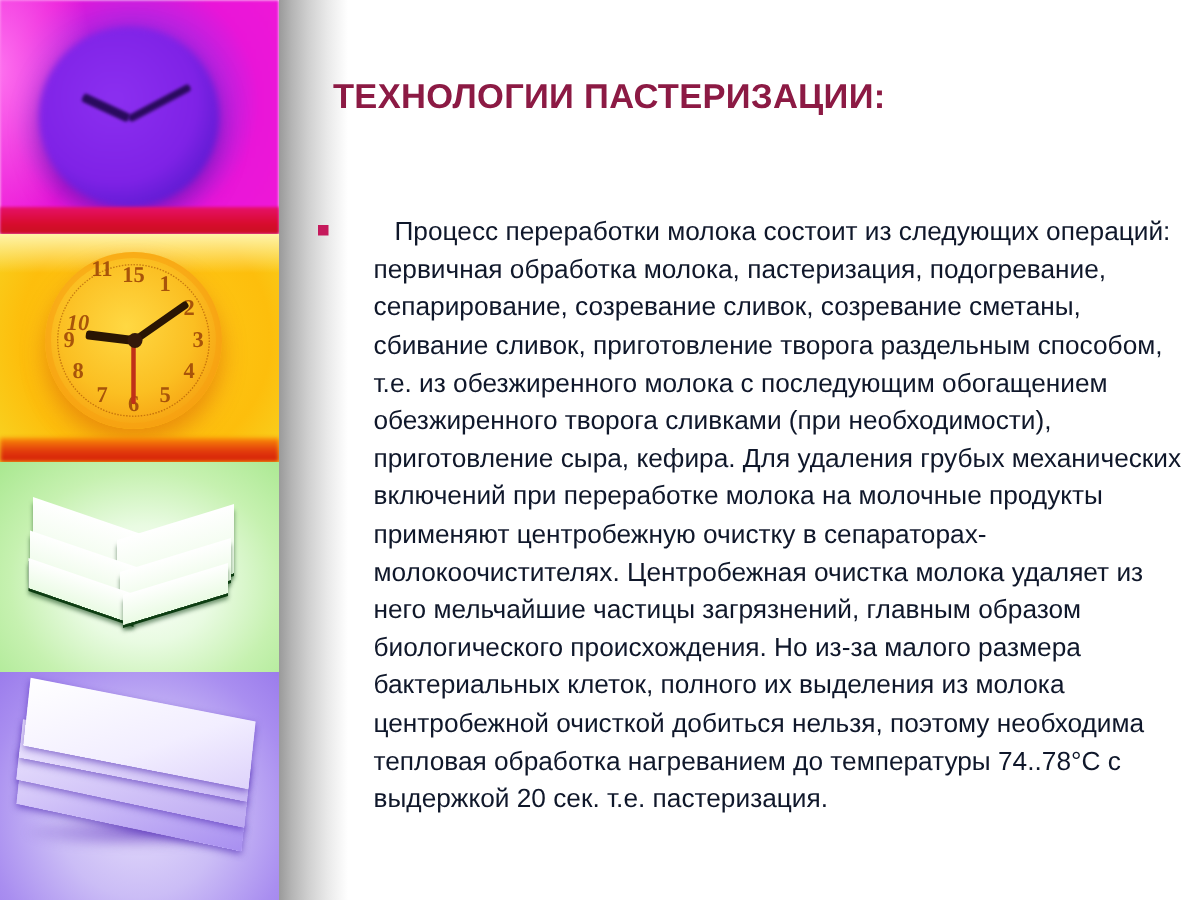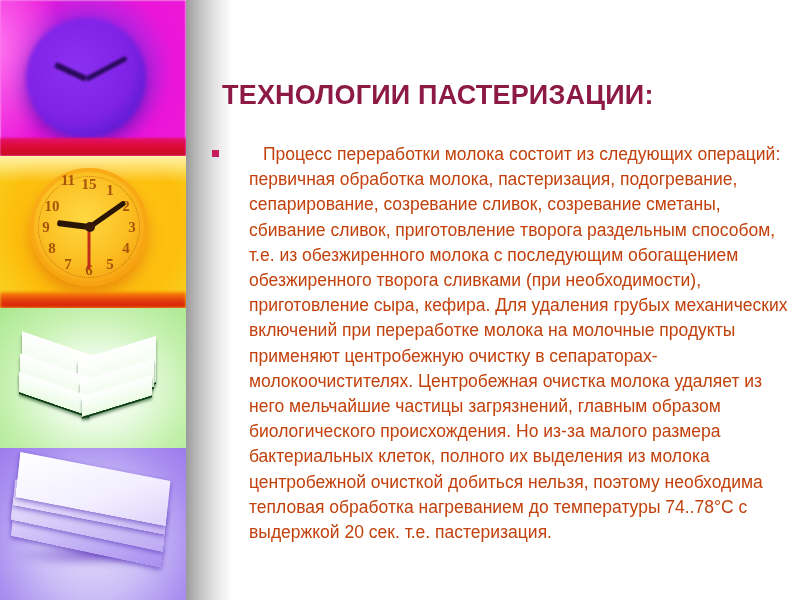--- a/index.html
+++ b/index.html
@@ -183,26 +183,25 @@
   }
 
   
   .slide-title {
     position: absolute;
     left: 222px;
     top: 48px;
     width: 560px;
     color: #8c1a44;
     font-family: "Liberation Sans", sans-serif;
-    font-size: 27px;
+    font-size: 23px;
     font-weight: 700;
     letter-spacing: .2px;
     line-height: 32px;
     white-space: nowrap;
-    margin-top: 31px;
   }
 
   .body-block {
     position: absolute;
     left: 205px;
     top: 142px;
     width: 590px;
   }
   .bullet-row {
     position: relative;
@@ -210,21 +209,21 @@
   }
   .bullet-marker {
     position: absolute;
     left: 7px;
     top: 8px;
     width: 7px;
     height: 7px;
     background: #c51a5c;
   }
   .bullet-text {
-    color: #c2410c;
+    color: #0f172a;
     font-family: "Liberation Sans", sans-serif;
     font-size: 17.5px;
     line-height: 25.2px;
     text-align: left;
     text-indent: 14px;
   }
 </style>
 </head>
 <body>
 
@@ -249,21 +248,21 @@
         <div class="numeral" style="left:59px;  top:16px;">15</div>
         <div class="numeral" style="left:80px;  top:22px;">1</div>
         <div class="numeral" style="left:96px;  top:38px;">2</div>
         <div class="numeral" style="left:102px; top:59px;">3</div>
         <div class="numeral" style="left:96px;  top:80px;">4</div>
         <div class="numeral" style="left:80px;  top:96px;">5</div>
         <div class="numeral" style="left:59px;  top:102px;">6</div>
         <div class="numeral" style="left:38px;  top:96px;">7</div>
         <div class="numeral" style="left:22px;  top:80px;">8</div>
         <div class="numeral" style="left:16px;  top:59px;">9</div>
-        <div class="numeral" style="left:22px;  top:38px;">10</div>
+        <div class="numeral" style="left:22px;  top:48px;font-style:italic;">10</div>
         <div class="numeral" style="left:38px;  top:12px;">11</div>
       </div>
       <div class="hand-s"></div>
       <div class="hand-h"></div>
       <div class="hand-m"></div>
       <div class="pin"></div>
       <div class="base-band"></div>
     </div>
 
     <div class="photo-panel panel-papers-green">

